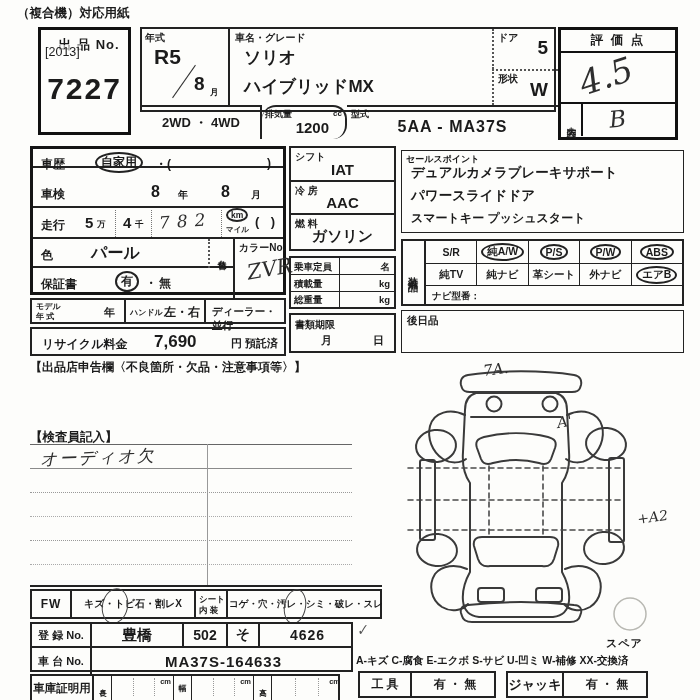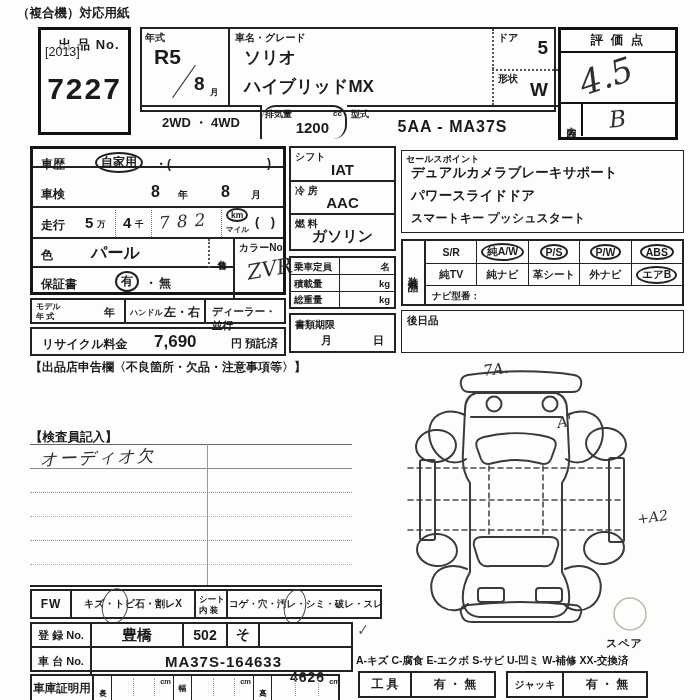--- a/index.html
+++ b/index.html
@@ -289,21 +289,21 @@
         </div>
       <div class="abs ctr" style="left:60px;top:0;width:92px;height:100%;border-right:2px solid #222;box-sizing:border-box;">
           <span class="b" style="font-size:15px;">豊橋</span>
         </div>
       <div class="abs ctr" style="left:152px;top:0;width:44px;height:100%;border-right:2px solid #222;box-sizing:border-box;">
           <span class="b" style="font-size:14px;">502</span>
         </div>
       <div class="abs ctr" style="left:196px;top:0;width:32px;height:100%;border-right:2px solid #222;box-sizing:border-box;">
           <span class="b" style="font-size:14px;">そ</span>
         </div>
-      <div class="abs ctr" style="left:228px;top:0;width:95px;height:100%;margin-top:42px;">
+      <div class="abs ctr" style="left:228px;top:0;width:95px;height:100%;">
           <span class="b" style="font-size:14px;letter-spacing:1px;">4626</span>
         </div>
     </div>
     <div class="abs" style="left:0;top:24px;width:100%;height:26px;">
       <div class="abs ctr" style="left:0;top:0;width:60px;height:100%;border-right:2px solid #222;box-sizing:border-box;">
           <span class="b" style="font-size:11px;">車 台 No.</span>
         </div>
       <div class="abs ctr" style="left:60px;top:0;width:263px;height:100%;">
           <span class="b" style="font-size:15px;letter-spacing:1px;">MA37S-164633</span>
         </div>
@@ -395,20 +395,20 @@
   <div class="box" style="left:358px;top:671px;width:138px;height:27px;border-width:2.5px;">
     <div class="abs ctr" style="left:0;top:0;width:52px;height:100%;border-right:2px solid #222;box-sizing:border-box;font-family:Liberation Serif, serif;">
         <span class="b" style="font-size:12px;">工  具</span>
       </div>
     <div class="abs ctr" style="left:52px;top:0;width:86px;height:100%;">
         <span class="b" style="font-size:12px;">有 ・ 無</span>
       </div>
   </div>
   <div class="box" style="left:506px;top:671px;width:142px;height:27px;border-width:2.5px;">
     <div class="abs ctr" style="left:0;top:0;width:56px;height:100%;border-right:2px solid #222;box-sizing:border-box;">
-        <span class="b" style="font-size:10px;">ジャッキ</span>
+        <span class="b" style="font-size:13px;">ジャッキ</span>
       </div>
     <div class="abs ctr" style="left:56px;top:0;width:86px;height:100%;">
         <span class="b" style="font-size:12px;">有 ・ 無</span>
       </div>
   </div>
 
 </div>
 
 </body></html>

